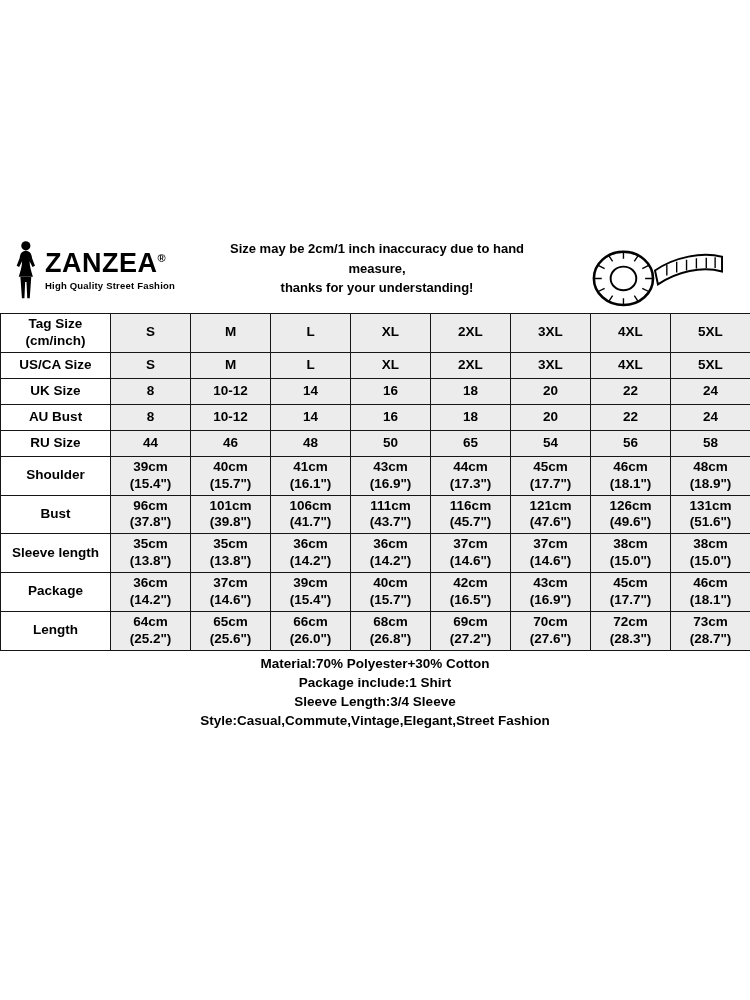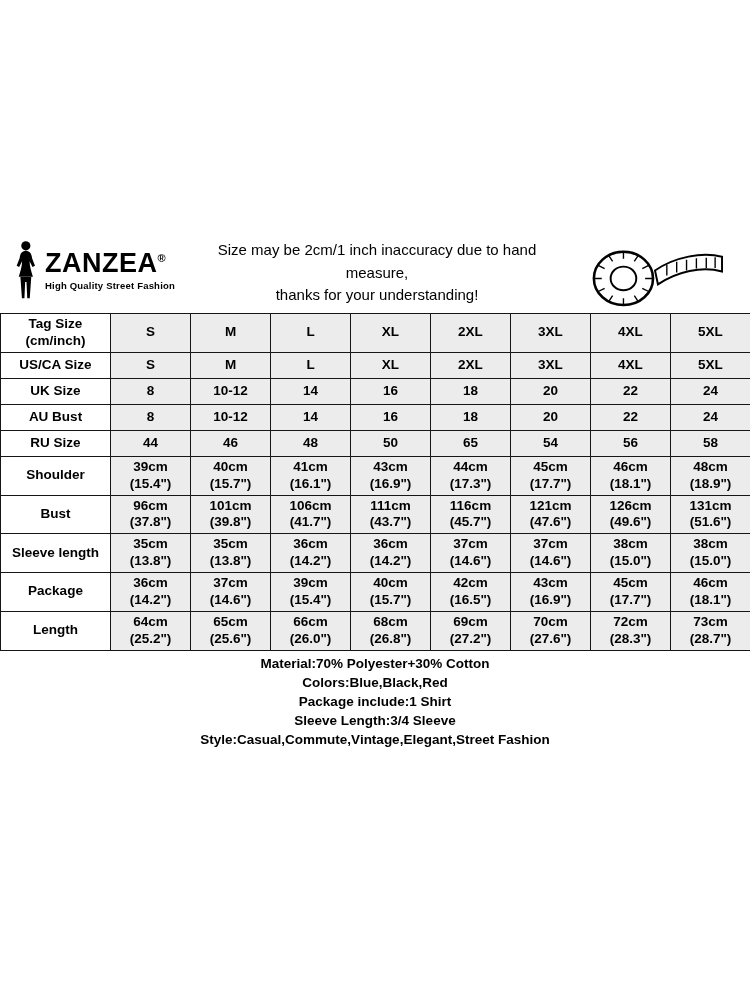--- a/index.html
+++ b/index.html
@@ -43,22 +43,22 @@
   .tagline {
     font-size: 9.5px;
     font-weight: bold;
     margin-top: 3px;
     letter-spacing: 0.2px;
     white-space: nowrap;
   }
   .notice {
     flex: 1 1 auto;
     text-align: center;
-    font-size: 15px;
-    font-weight: normal;
+    font-size: 13px;
+    font-weight: bold;
     line-height: 1.5;
   }
   .tape {
     flex: 0 0 auto;
     width: 142px;
     display: flex;
     justify-content: flex-end;
   }
   .tape svg { display: block; }
 
@@ -476,19 +476,18 @@
           <td>
             <div>73cm</div>
             <div>(28.7")</div>
           </td>
         </tr>
       </tbody>
   </table>
 
   <div class="details">
     <div>Material:70% Polyester+30% Cotton</div>
-    <div>Colors:Blue,Black,Red</div>
     <div>Package include:1 Shirt</div>
     <div>Sleeve Length:3/4 Sleeve</div>
     <div>Style:Casual,Commute,Vintage,Elegant,Street Fashion</div>
   </div>
 
 </div>
 
 </body></html>

